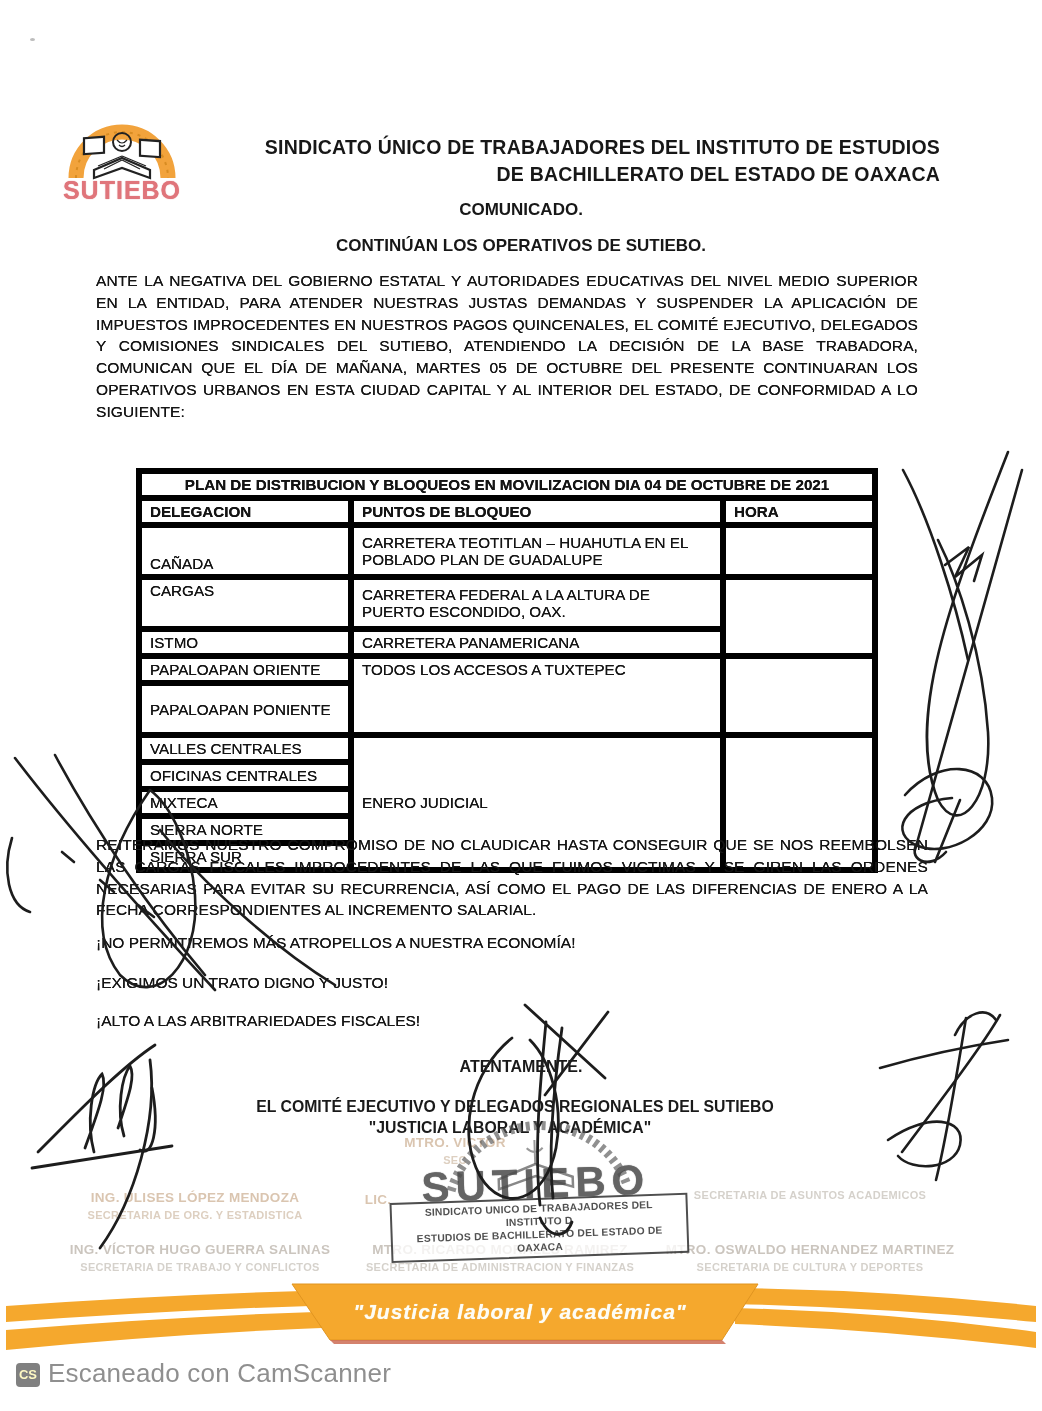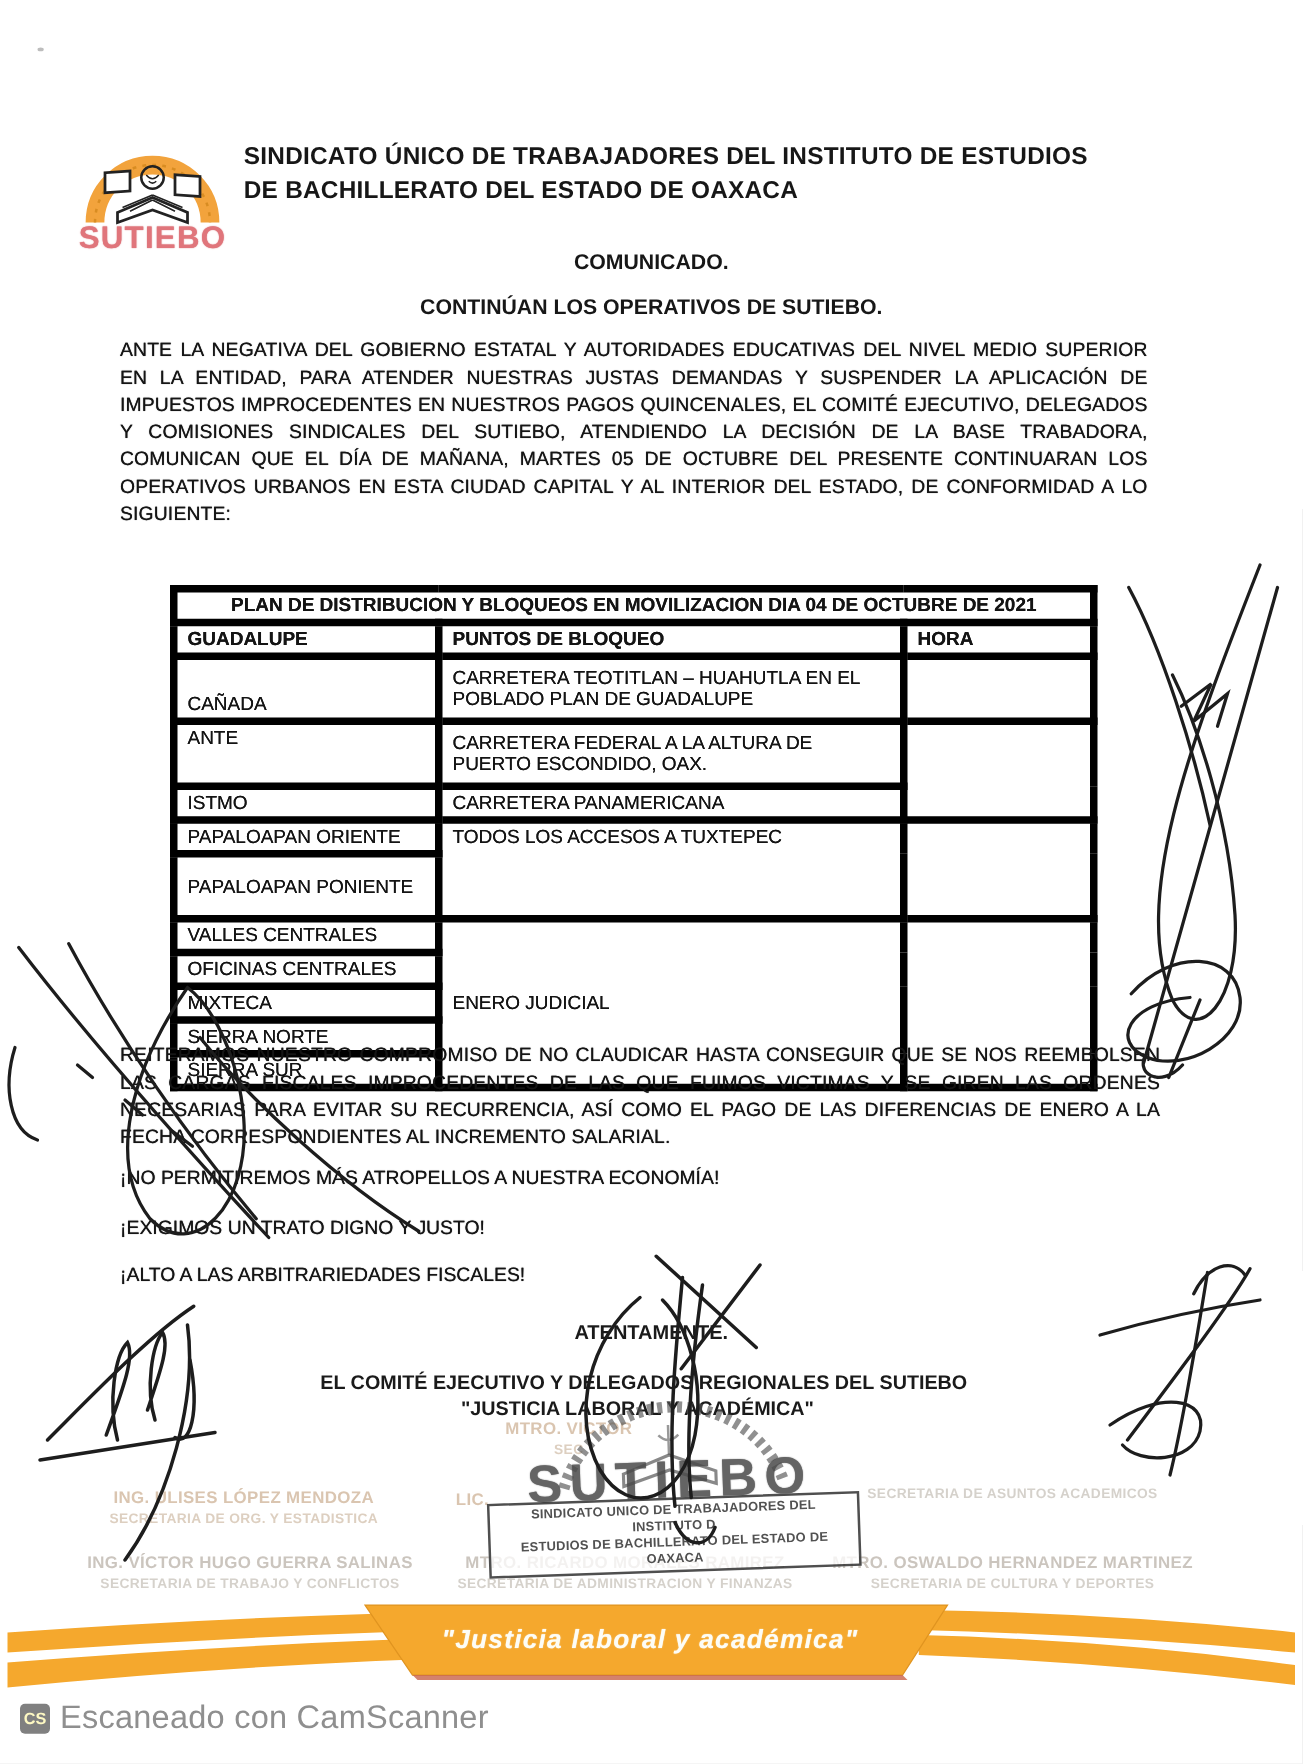--- a/index.html
+++ b/index.html
@@ -4,21 +4,21 @@
 <style>
   html,body{margin:0;padding:0;background:#e8e8e8;}
   .page{
     position:relative;width:1042px;height:1411px;background:#ffffff;
     font-family:"Liberation Sans", sans-serif;color:#1c1c1c;overflow:hidden;
     margin:0 auto;
   }
   .abs{position:absolute;}
   
   .doc-title{
-    left:195px;top:112px;width:745px;text-align:left;
+    left:195px;top:134px;width:745px;text-align:right;
     font-size:19.5px;font-weight:bold;line-height:27px;color:#171717;
     letter-spacing:.2px;
   }
   .subhead{width:100%;text-align:center;font-weight:bold;color:#171717;}
   .sub1{left:0;top:200px;font-size:17px;}
   .sub2{left:0;top:236px;font-size:17px;}
   
   .para{
     font-size:15.5px;line-height:21.8px;text-align:justify;color:#151515;
     text-shadow:0 0 .6px #151515;letter-spacing:.1px;
@@ -117,31 +117,31 @@
     <colgroup>
         <col style="width:212px">
         <col style="width:372px">
         <col style="width:152px">
       </colgroup>
     <tbody>
         <tr style="height:26px">
       <td colspan="3" class="tbl-title">PLAN DE DISTRIBUCION Y BLOQUEOS EN MOVILIZACION DIA 04 DE OCTUBRE DE 2021</td>
     </tr>
     <tr style="height:26px">
-      <th>GUADALUPE</th>
+      <th>DELEGACION</th>
       <th>PUNTOS DE BLOQUEO</th>
       <th>HORA</th>
     </tr>
     <tr style="height:52px">
       <td style="vertical-align:bottom">CAÑADA</td>
       <td>CARRETERA TEOTITLAN – HUAHUTLA EN EL POBLADO PLAN DE GUADALUPE</td>
       <td></td>
     </tr>
     <tr style="height:52px">
-      <td style="vertical-align:top">ANTE</td>
+      <td style="vertical-align:top">CARGAS</td>
       <td>CARRETERA FEDERAL A LA ALTURA DE PUERTO ESCONDIDO, OAX.</td>
       <td rowspan="2"></td>
     </tr>
     <tr style="height:27px">
       <td>ISTMO</td>
       <td>CARRETERA PANAMERICANA</td>
     </tr>
     <tr style="height:27px">
       <td>PAPALOAPAN ORIENTE</td>
       <td rowspan="2" style="vertical-align:top">TODOS LOS ACCESOS A TUXTEPEC</td>

